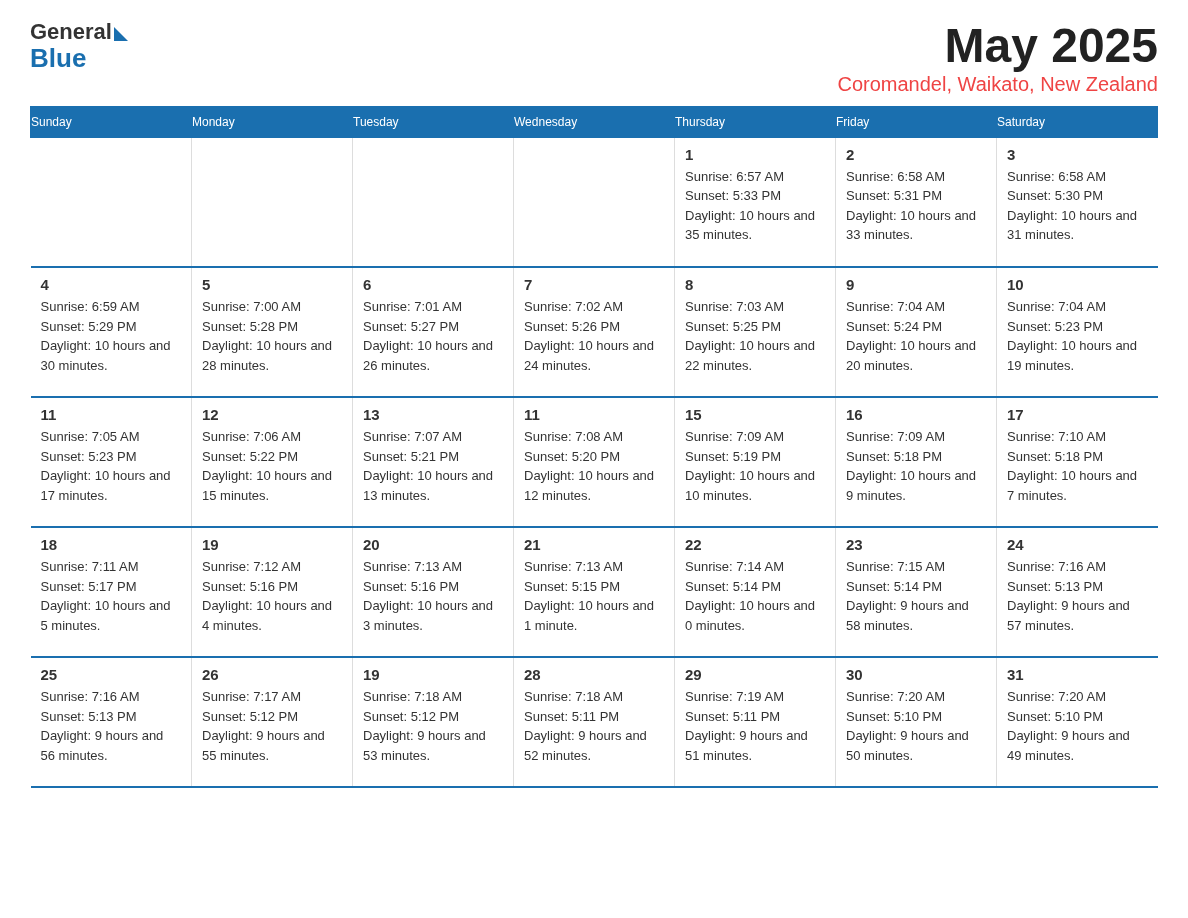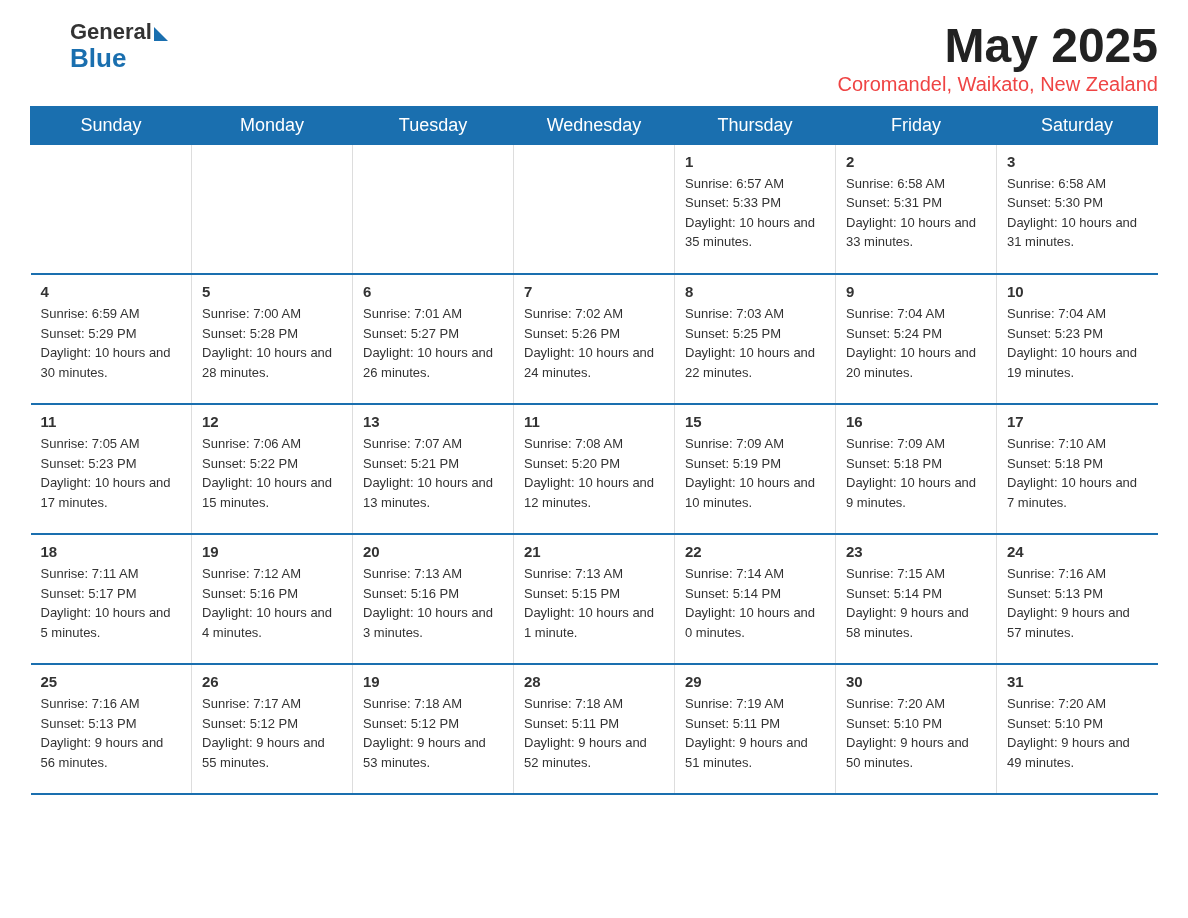--- a/index.html
+++ b/index.html
@@ -12,21 +12,20 @@
     }
     .header {
       display: flex;
       justify-content: space-between;
       align-items: flex-start;
       margin-bottom: 10px;
     }
     .logo {
       display: flex;
       gap: 4px;
-      margin-left: 40px;
     }
     .logo-text-general {
       font-size: 22px;
       font-weight: bold;
       color: #333;
     }
     .logo-text-blue {
       font-size: 26px;
       font-weight: bold;
       color: #1a6faf;
@@ -57,23 +56,23 @@
     table {
       width: 100%;
       border-collapse: collapse;
       table-layout: fixed;
     }
     thead tr {
       background-color: #1a6faf;
     }
     thead th {
       color: #fff;
-      font-size: 18px;
-      padding: 8px 16px;
-      text-align: center;
+      font-size: 12px;
+      padding: 8px 0;
+      text-align: left;
       font-weight: normal;
       border: 1px solid #1a6faf;
     }
     tbody tr {
       border-bottom: 2px solid #1a6faf;
     }
     tbody td {
       vertical-align: top;
       padding: 8px 10px;
       border-right: 1px solid #ddd;

